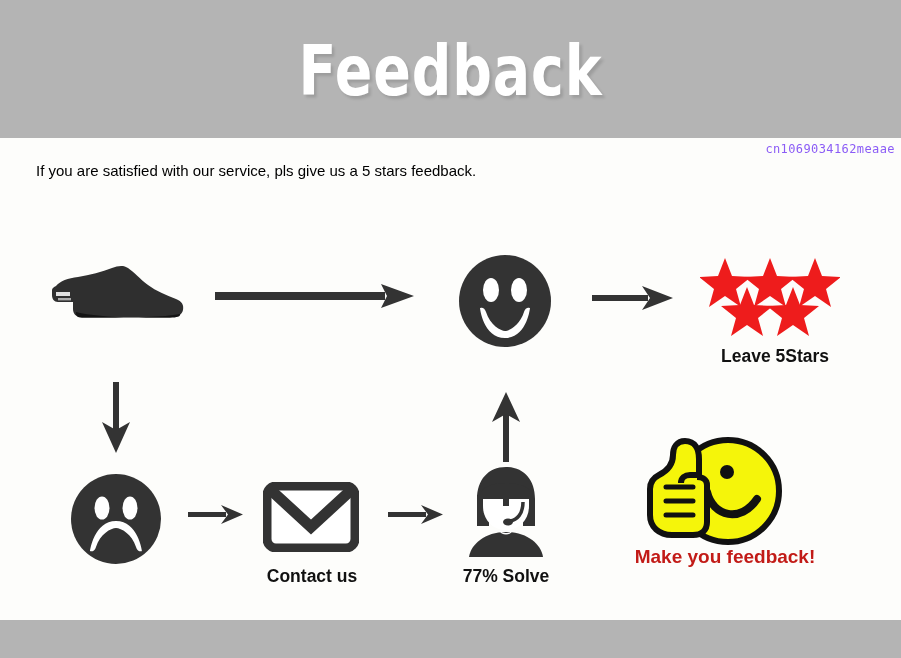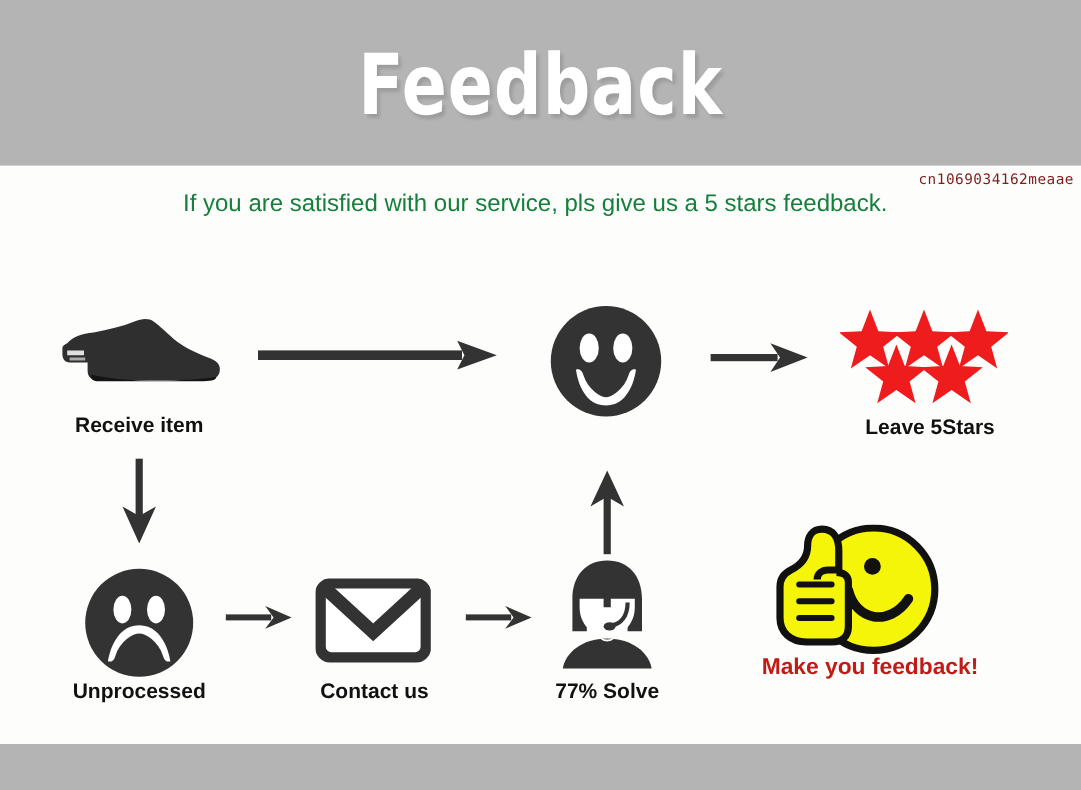--- a/index.html
+++ b/index.html
@@ -39,36 +39,35 @@
     line-height: 78px;
     transform: scaleX(0.88);
     transform-origin: center;
     text-shadow: 3px 3px 3px rgba(0,0,0,0.13);
   }
 
   
   #watermark {
     position: absolute;
     right: 6px; top: 142px;
-    color: #7f1d1d;
+    color: #8b5cf6;
     font-family: "DejaVu Sans Mono", "Liberation Mono", monospace;
     font-size: 12px;
     letter-spacing: 0.4px;
     white-space: nowrap;
   }
 
   
   #intro {
     position: absolute;
     left: 36px; top: 156px;
     width: 820px;
-    color: #15803d;
-    font-size: 20px;
+    color: #000000;
+    font-size: 15px;
     line-height: 29.5px;
-    text-align: center;
   }
   #intro div { white-space: nowrap; }
 
   
   .caption {
     position: absolute;
     text-align: center;
     color: #111111;
     font-size: 17.5px;
     font-weight: bold;
@@ -119,21 +118,20 @@
       <path fill="#2f2f2f" d="M10,24 C14,19 22,16 32,15 C44,13 56,10 66,6 C72,3.5 78,3 82,6
         C88,10 94,17 102,23 C110,29 120,33 130,37 C136,39.5 138,43 137,48
         C136,53 131,55 124,55 L36,55 C30,55 27,52 27,47 L27,40 L12,40
         C8,40 6,37 6,33 L6,28 C6,26 8,25 10,24 Z"></path>
       <path fill="#141414" d="M30,50 C46,54 72,56 100,55 C114,54.5 126,53.5 134,52
         C135,54.3 131,55.6 124,55.7 L36,55.7 C31,55.7 29.5,53.5 30,50 Z"></path>
       <path fill="#ffffff" opacity="0.85" d="M10,30 L24,30 L24,34 L10,34 Z"></path>
       <path fill="#ffffff" opacity="0.6" d="M12,36 L25,36 L25,38.4 L12,38.4 Z"></path>
     </svg>
   </div>
-  <div class="caption" style="left:16px; top:344px; width:200px;">Receive item</div>
 
   <div class="icon-box" style="left:215px; top:283px;">
     <svg width="200" height="26" viewBox="0 0 200 26">
       <rect x="0" y="9" width="170" height="8" fill="#333333"></rect>
       <path fill="#333333" d="M166,1 L199,13 L166,25 L172,13 Z"></path>
     </svg>
   </div>
 
   <div class="icon-box" style="left:458px; top:254px;">
     <svg width="94" height="94" viewBox="0 0 94 94">
@@ -181,21 +179,20 @@
 
   <div class="icon-box" style="left:70px; top:473px;">
     <svg width="92" height="92" viewBox="0 0 92 92">
       <circle cx="46" cy="46" r="45" fill="#333333"></circle>
       <ellipse cx="32" cy="35" rx="7.5" ry="11.5" fill="#ffffff"></ellipse>
       <ellipse cx="60" cy="35" rx="7.5" ry="11.5" fill="#ffffff"></ellipse>
       <path d="M20,78 C20,78 24,80 26,74 C30,61 41,55 46,55 C51,55 62,61 66,74 C68,80 72,78 72,78
                C72,78 68,48 46,48 C24,48 20,78 20,78 Z" fill="#ffffff"></path>
     </svg>
   </div>
-  <div class="caption" style="left:26px; top:566px; width:180px;">Unprocessed</div>
 
   <div class="icon-box" style="left:188px; top:503px;">
     <svg width="56" height="24" viewBox="0 0 56 24">
       <rect x="0" y="9" width="38" height="5" fill="#333333"></rect>
       <path fill="#333333" d="M33,2 L55,11.5 L33,21 L40,11.5 Z"></path>
     </svg>
   </div>
 
   <div class="icon-box" style="left:263px; top:482px;">
     <svg width="96" height="70" viewBox="0 0 96 70">

